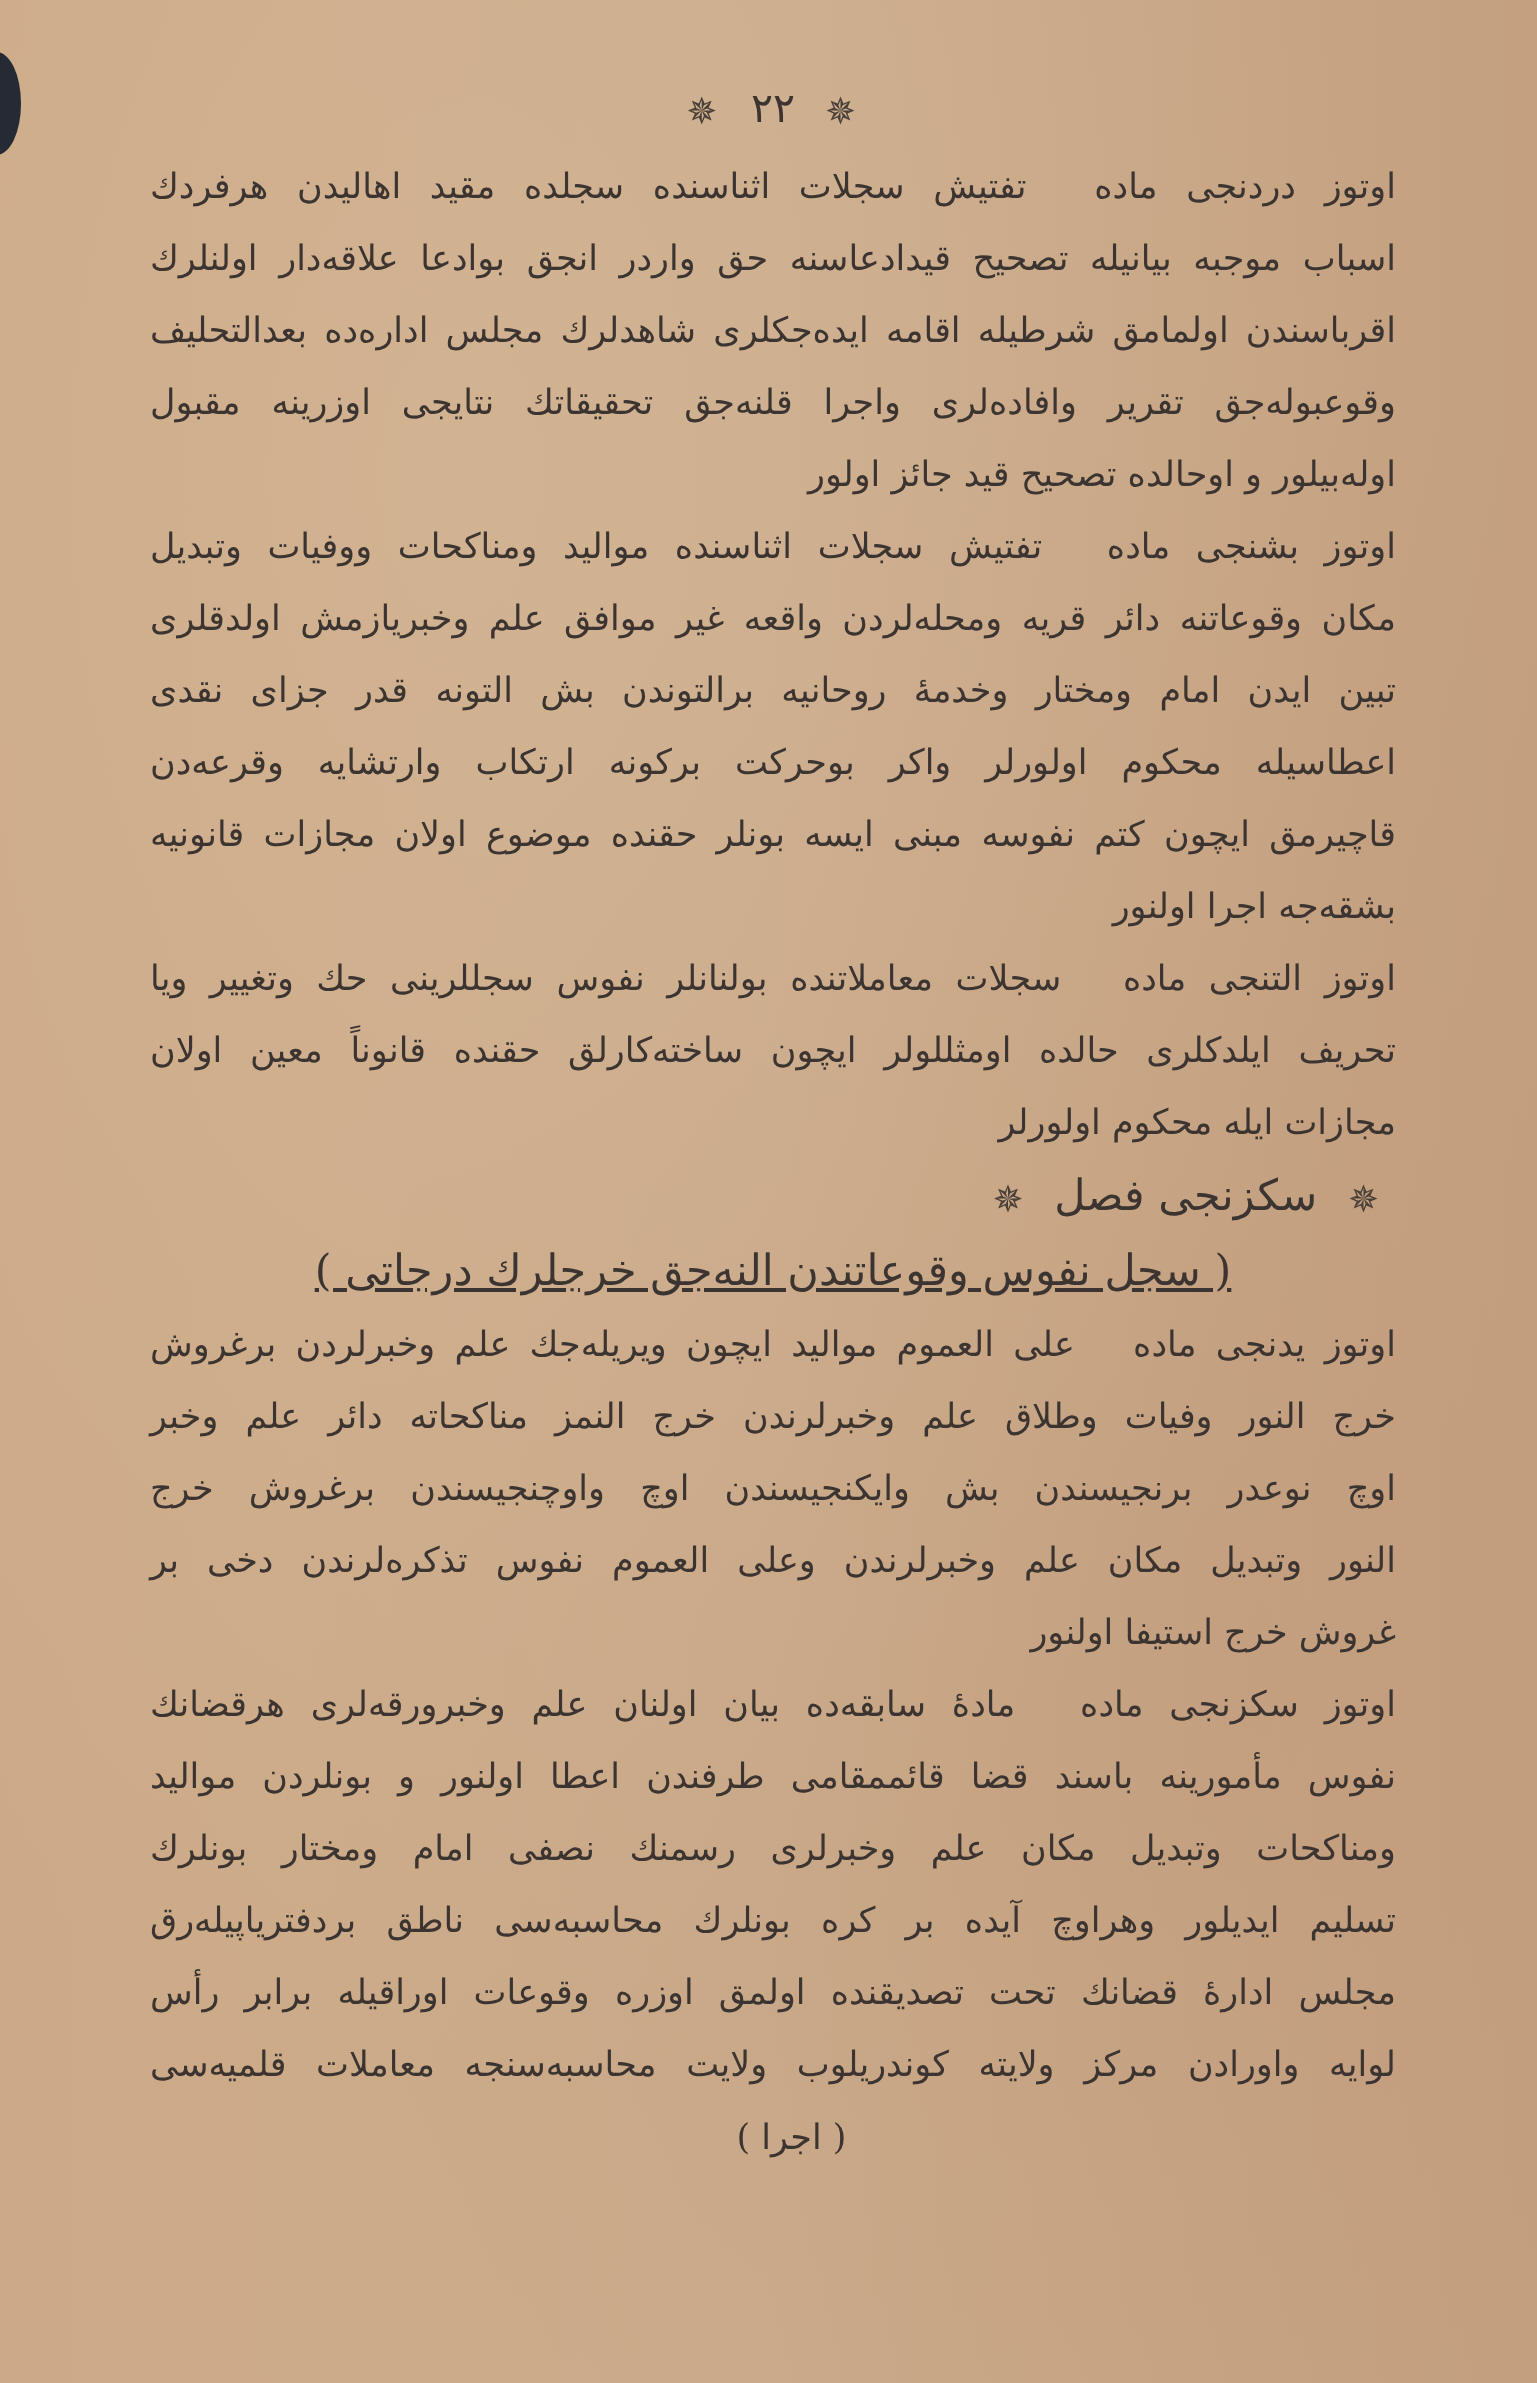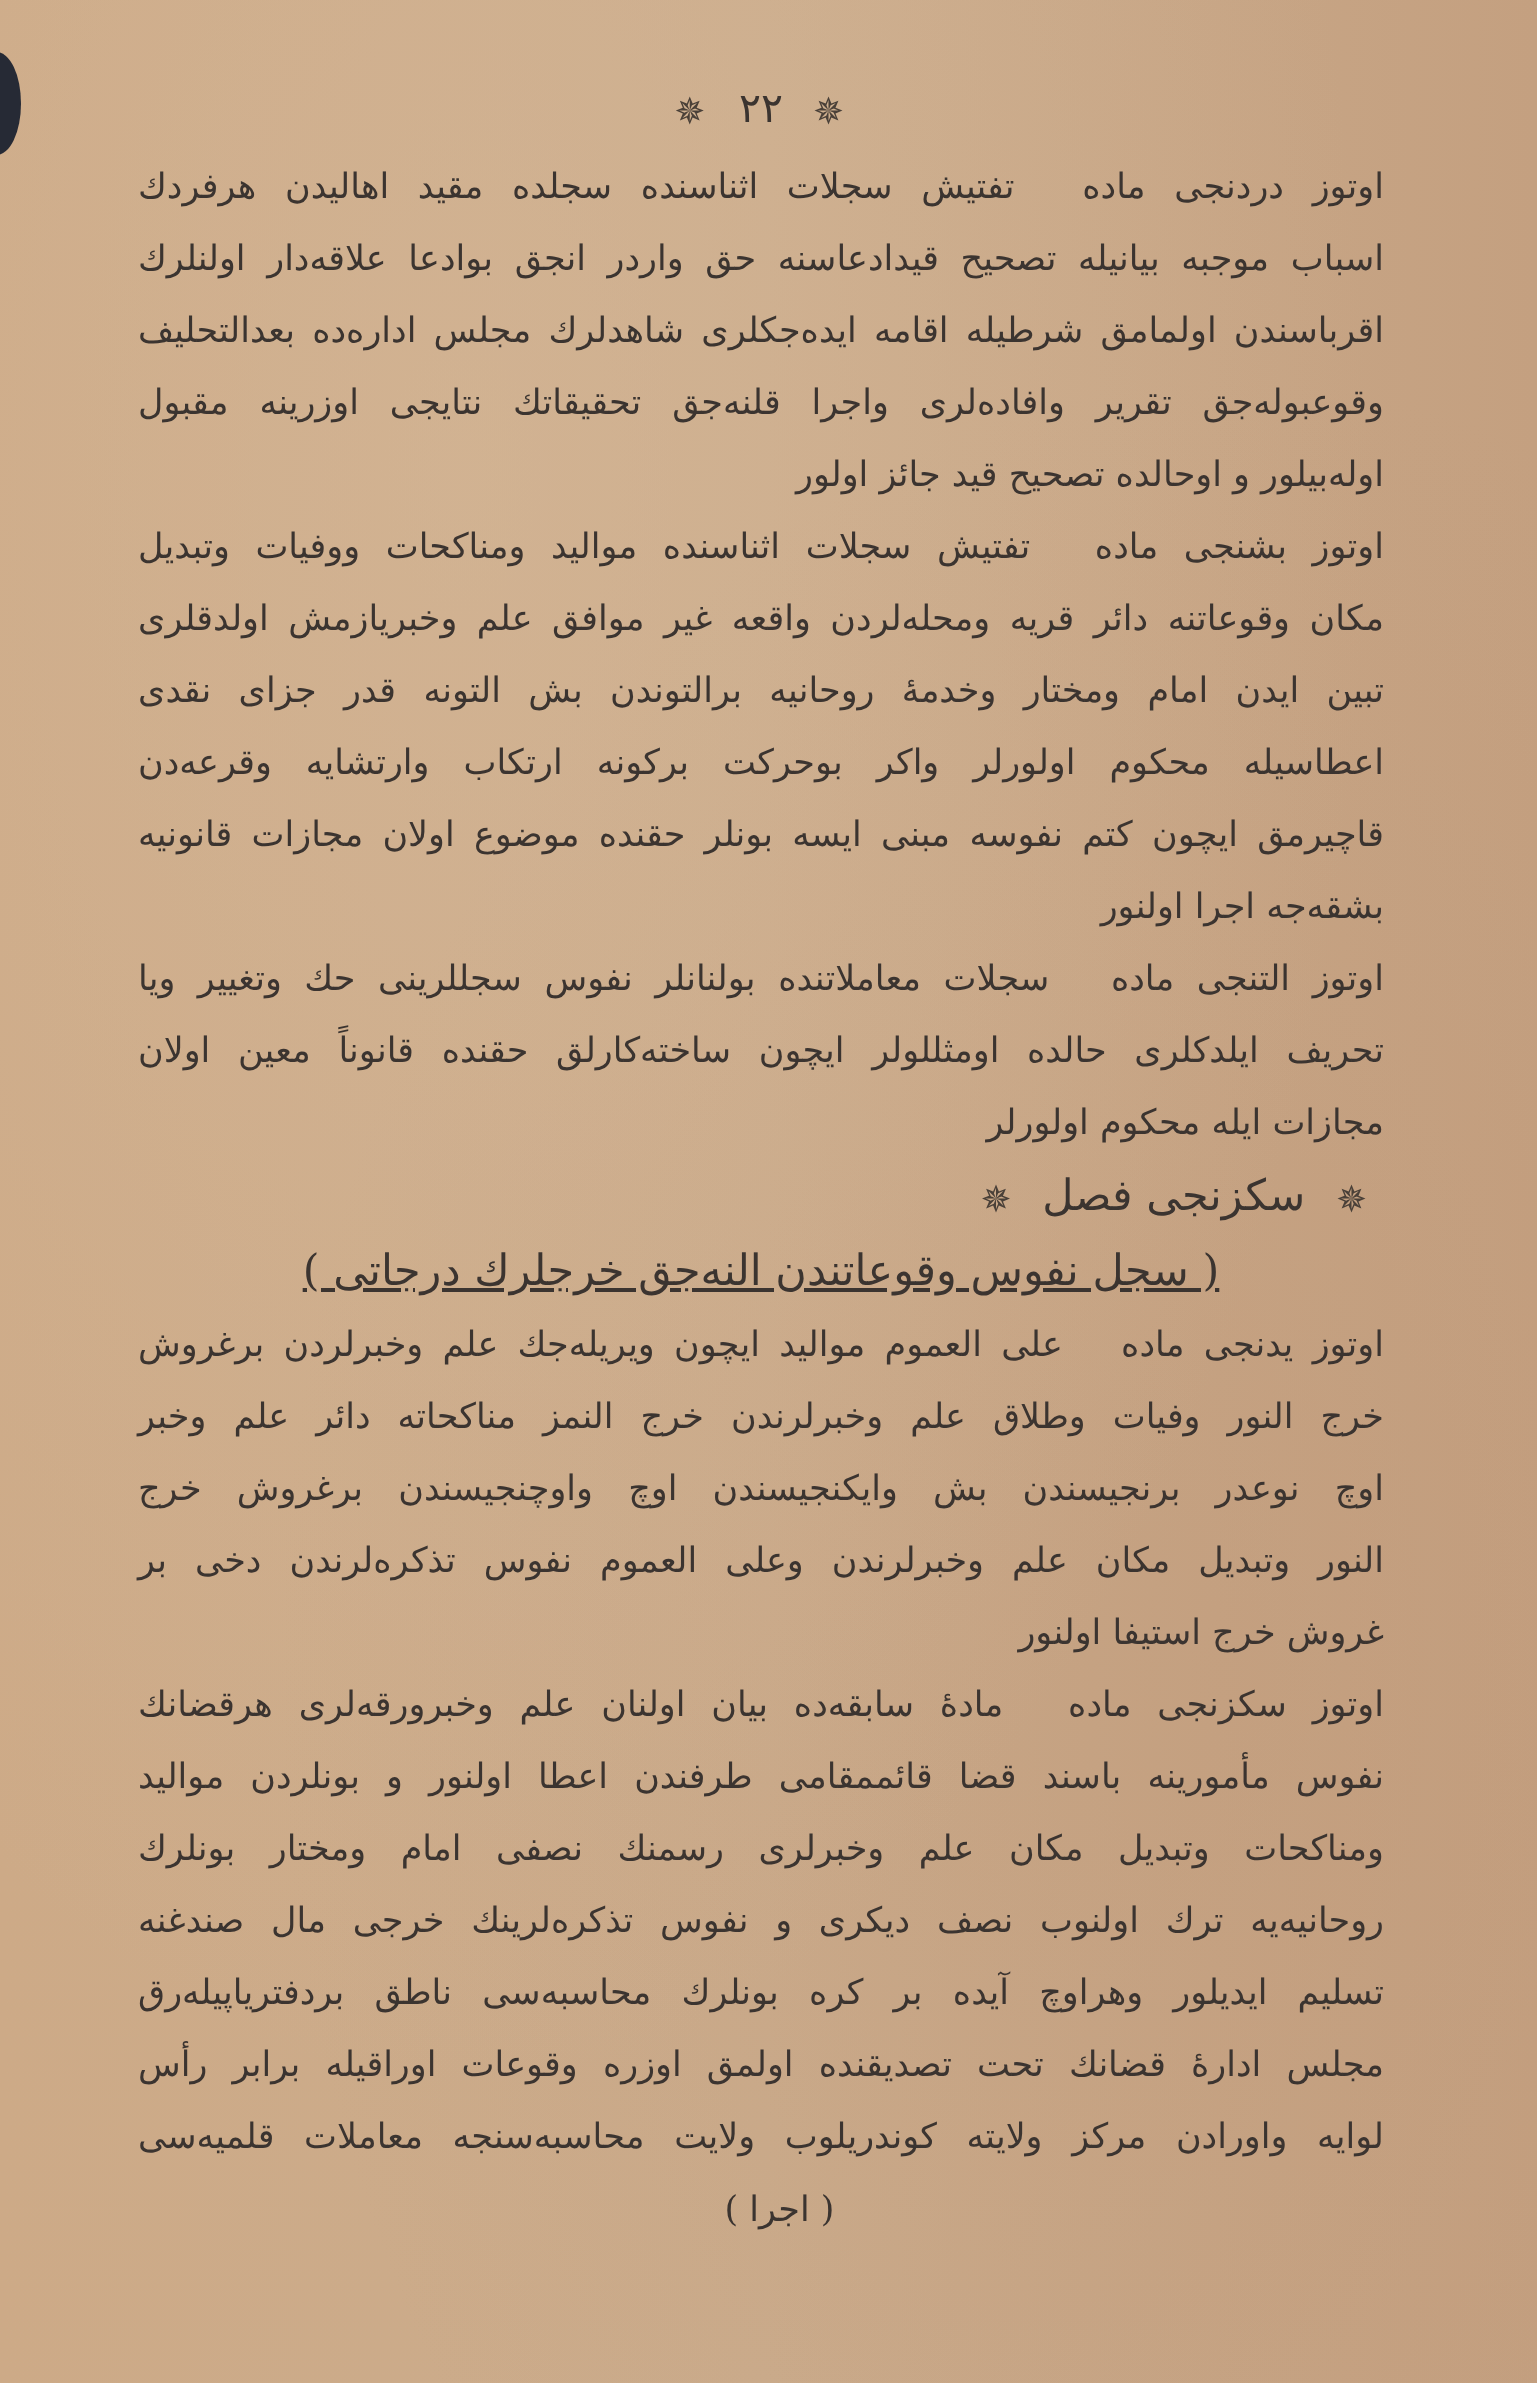--- a/index.html
+++ b/index.html
@@ -23,21 +23,21 @@
       position: absolute;
       left: -28px;
       top: 52px;
       width: 49px;
       height: 103px;
       background: #262a35;
       border-radius: 50%;
     }
     .page {
       position: absolute;
-      left: 138px;
+      left: 150px;
       top: 66px;
       width: 1246px;
       direction: rtl;
     }
     .page-header {
       text-align: center;
       height: 84px;
       line-height: 84px;
       font-size: 41px;
       direction: rtl;
@@ -151,21 +151,20 @@
     <div class="text-line last">غروش خرج استیفا اولنور</div>
   </div>
 
   <div>
     <div class="text-line">
       <span class="article-label">اوتوز سکزنجی ماده</span>
       <span>مادهٔ سابقه‌ده بیان اولنان علم وخبرورقه‌لری هرقضانك</span>
     </div>
     <div class="text-line">نفوس مأمورینه باسند قضا قائممقامی طرفندن اعطا اولنور و بونلردن موالید</div>
     <div class="text-line">ومناکحات وتبدیل مکان علم وخبرلری رسمنك نصفی امام ومختار بونلرك</div>
-    <div class="text-line">روحانیه‌یه ترك اولنوب نصف دیکری و نفوس تذکره‌لرینك خرجی مال صندغنه</div>
     <div class="text-line">تسلیم ایدیلور وهراوچ آیده بر کره بونلرك محاسبه‌سی ناطق بردفتریاپیله‌رق</div>
     <div class="text-line">مجلس ادارهٔ قضانك تحت تصدیقنده اولمق اوزره وقوعات اوراقیله برابر رأس</div>
     <div class="text-line">لوایه واورادن مرکز ولایته کوندریلوب ولایت محاسبه‌سنجه معاملات قلمیه‌سی</div>
   </div>
 
   <div class="footer-note">( اجرا )</div>
 
 </div>
 
 

